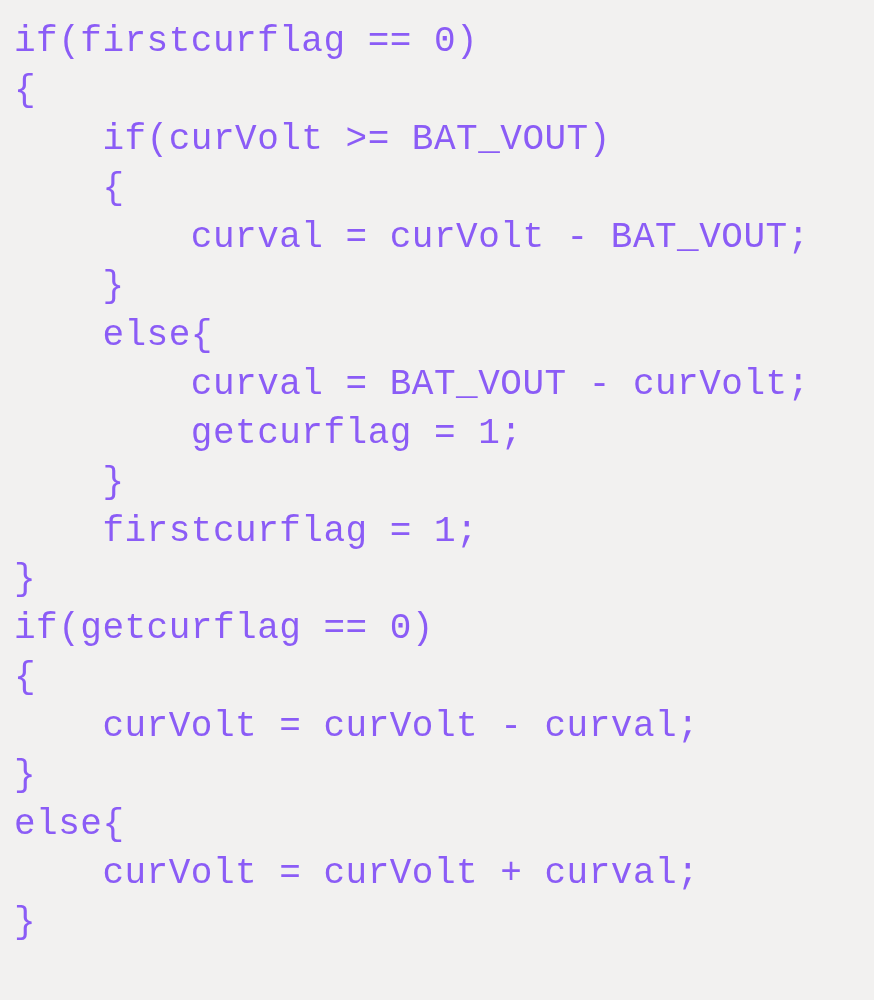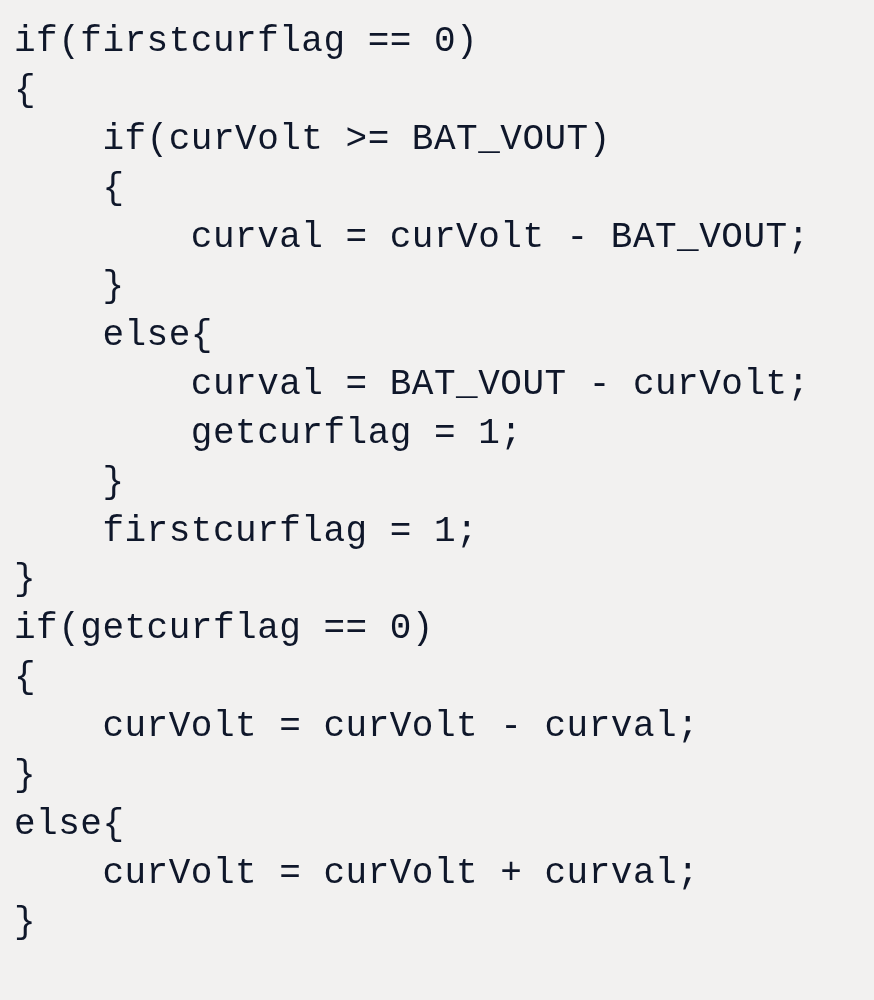--- a/index.html
+++ b/index.html
@@ -9,21 +9,21 @@
     height: 1000px;
     background: #f2f1f0;
     overflow: hidden;
   }
   pre.code {
     margin: 0;
     padding: 18px 12px 0 14px;
     font-family: "Courier New", Courier, monospace;
     font-size: 36px;
     line-height: 1.36;
-    color: #0f172a;
+    color: #8b5cf6;
     white-space: pre;
     letter-spacing: 0.5px;
   }
 </style>
 </head>
 <body>
 
 <pre class="code">if(firstcurflag == 0)
 {
     if(curVolt &gt;= BAT_VOUT)

